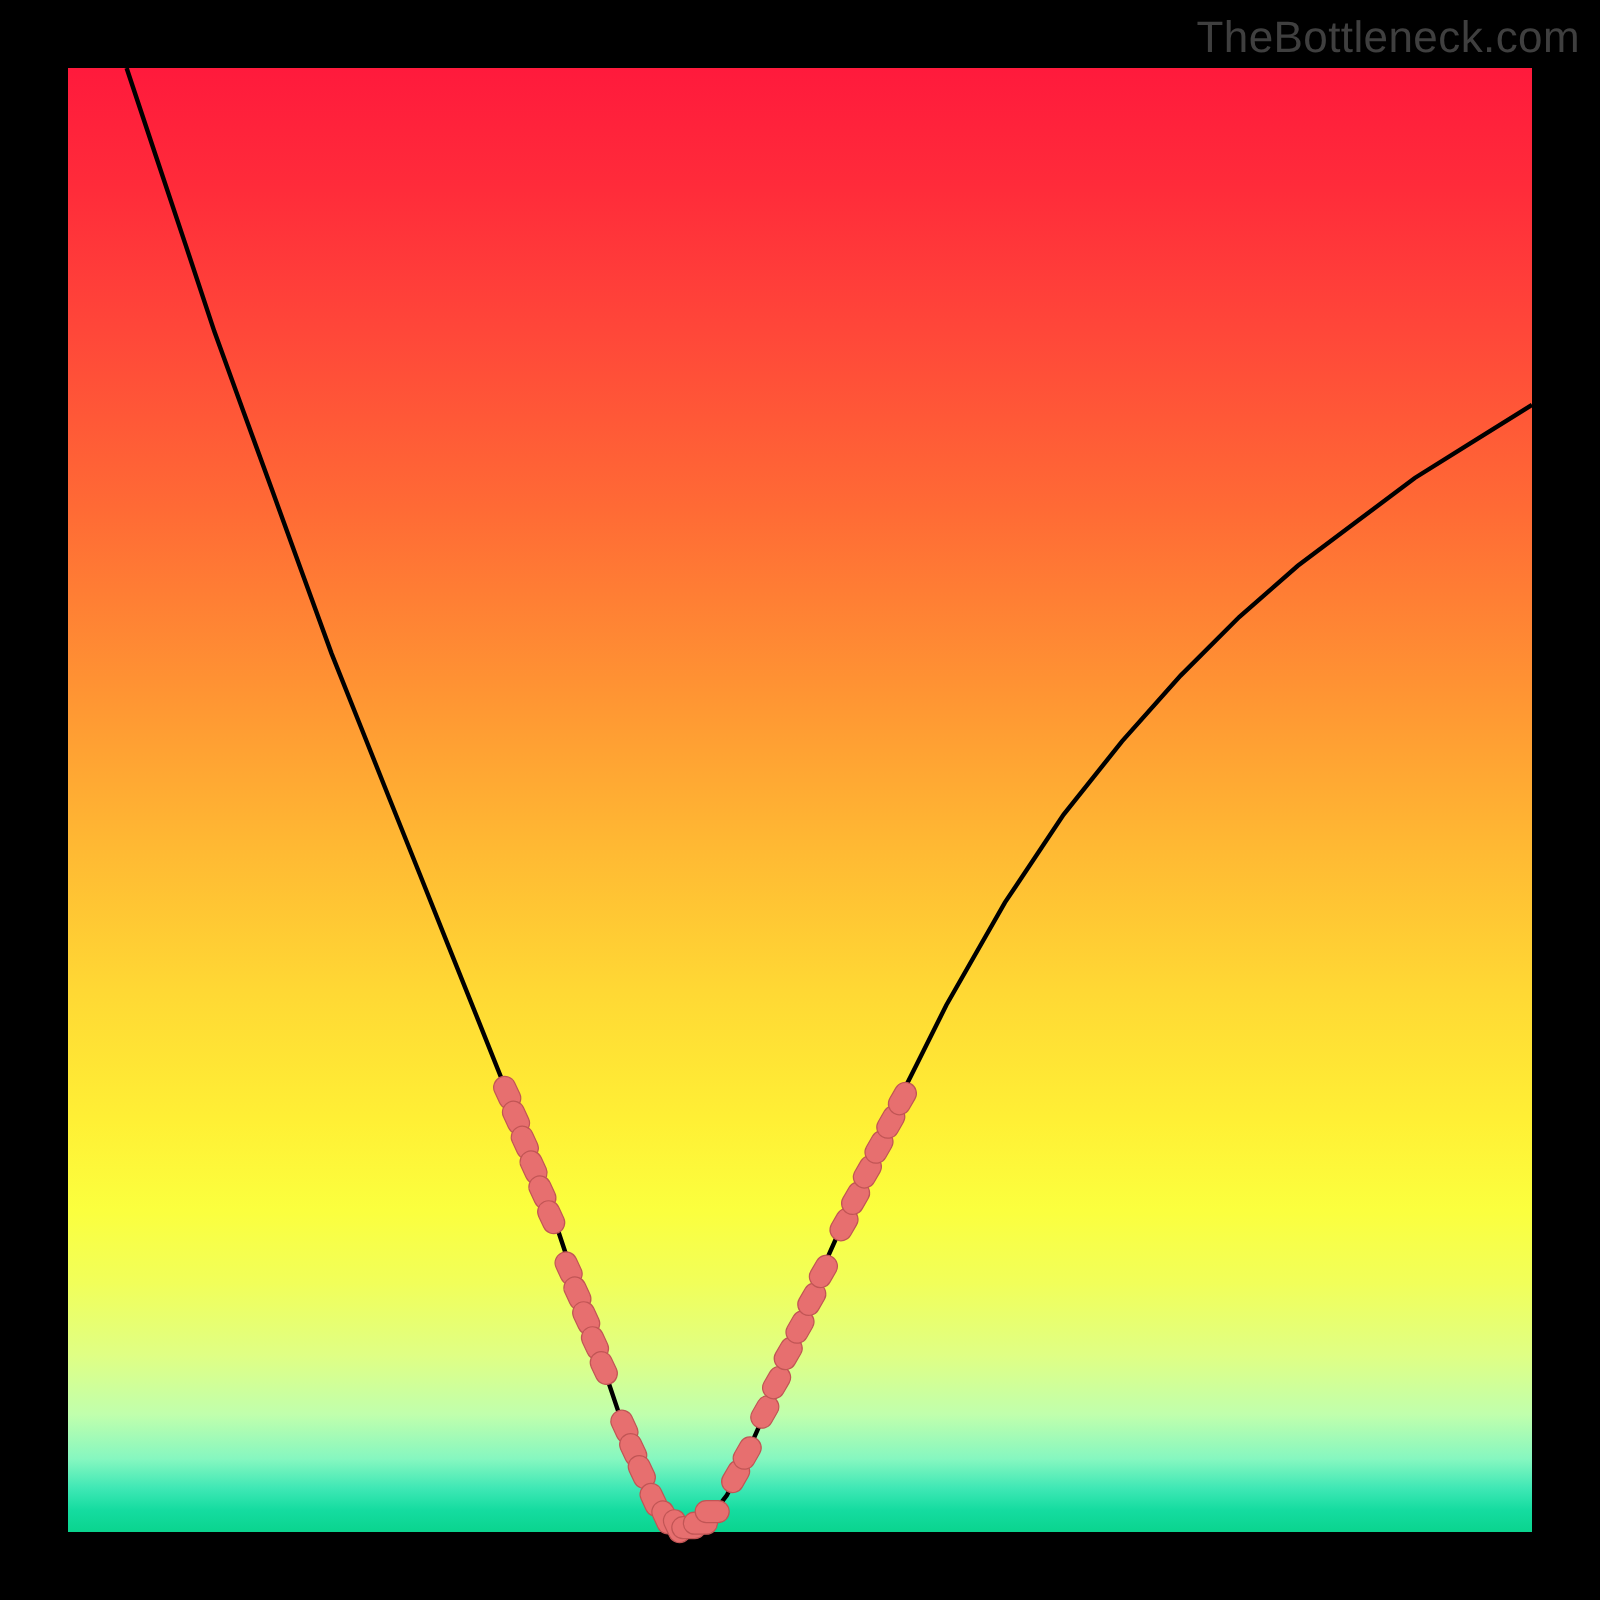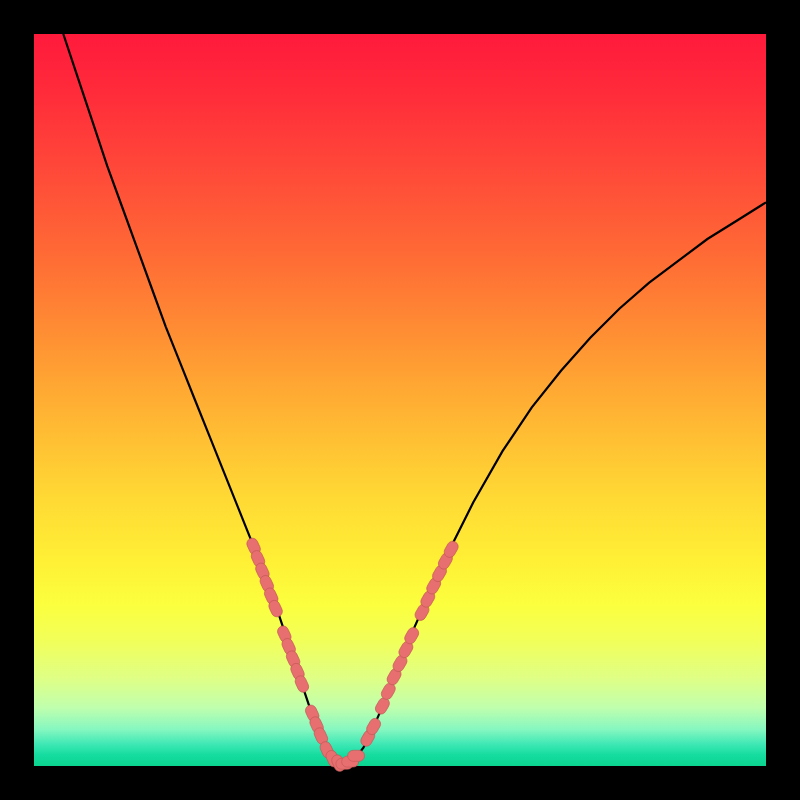--- a/index.html
+++ b/index.html
@@ -62,20 +62,21 @@
     top: 0;
     width: 732px;
     height: 732px;
     overflow: visible;
   }
 </style>
 </head>
 <body>
 
 <div class="frame">
+  <div class="watermark">TheBottleneck.com</div>
   <div class="plot-area">
     <svg class="curve" viewBox="0 0 732 732" preserveAspectRatio="none">
       <path id="curve-path" fill="none" stroke="#000000" stroke-width="2.2" d="M29.3 0.0 L43.9 43.9 L58.6 87.8 L73.2 131.8 L87.8 172.0 L102.5 212.3 L117.1 252.5 L131.8 292.8 L146.4 329.4 L161.0 366.0 L175.7 402.6 L190.3 439.2 L205.0 475.8 L219.6 512.4 L226.9 530.7 L234.2 549.0 L241.6 571.0 L248.9 592.9 L256.2 614.9 L263.5 636.8 L270.8 658.8 L278.2 680.8 L285.5 699.1 L292.8 713.7 L300.1 723.2 L307.4 728.3 L314.8 728.3 L322.1 723.2 L329.4 713.7 L336.7 699.1 L351.4 666.1 L366.0 629.5 L380.6 592.9 L395.3 560.0 L409.9 527.0 L424.6 497.8 L439.2 468.5 L468.5 417.2 L497.8 373.3 L527.0 336.7 L556.3 303.8 L585.6 274.5 L614.9 248.9 L644.2 226.9 L673.4 205.0 L702.7 186.7 L732.0 168.4"></path>
       <g id="marker-group">
           <rect x="211.1" y="506.9" width="17" height="11" rx="5.5" ry="5.5" fill="#e76f6f" stroke="#c15555" stroke-width="0.6" transform="rotate(65 219.6 512.4)"></rect>
           <rect x="215.5" y="519.3" width="17" height="11" rx="5.5" ry="5.5" fill="#e76f6f" stroke="#c15555" stroke-width="0.6" transform="rotate(65 224.0 524.8)"></rect>
           <rect x="219.9" y="531.8" width="17" height="11" rx="5.5" ry="5.5" fill="#e76f6f" stroke="#c15555" stroke-width="0.6" transform="rotate(65 228.4 537.3)"></rect>
           <rect x="224.3" y="544.2" width="17" height="11" rx="5.5" ry="5.5" fill="#e76f6f" stroke="#c15555" stroke-width="0.6" transform="rotate(65 232.8 549.7)"></rect>
           <rect x="228.7" y="556.7" width="17" height="11" rx="5.5" ry="5.5" fill="#e76f6f" stroke="#c15555" stroke-width="0.6" transform="rotate(65 237.2 562.2)"></rect>
           <rect x="233.1" y="569.1" width="17" height="11" rx="5.5" ry="5.5" fill="#e76f6f" stroke="#c15555" stroke-width="0.6" transform="rotate(65 241.6 574.6)"></rect>

